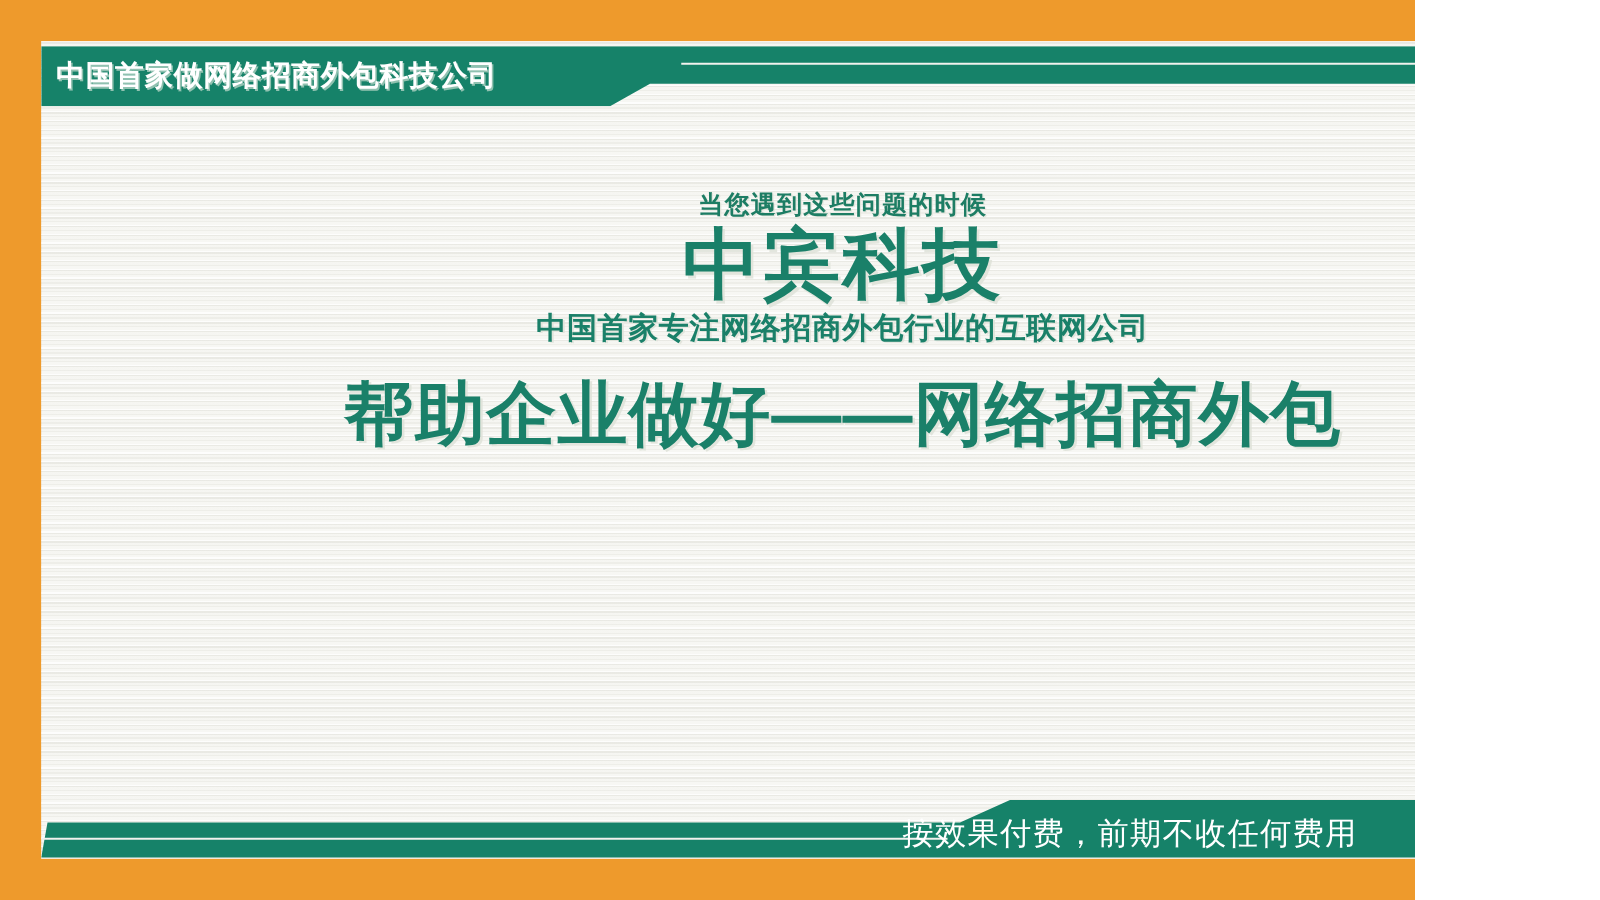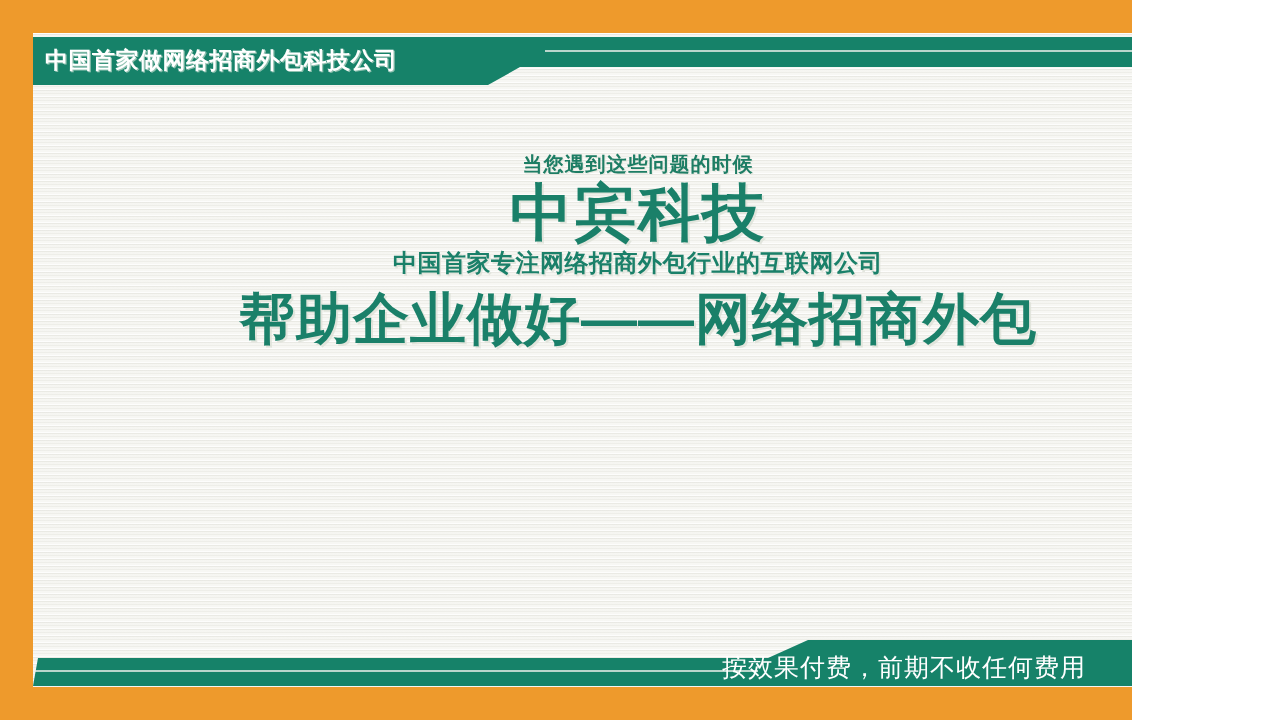--- a/index.html
+++ b/index.html
@@ -66,20 +66,21 @@
     text-shadow: 1.2px 1.2px 0 rgba(245,245,235,0.55);
   }
 
   
   #main-block {
     position: absolute;
     left: 33px;
     top: 150px;
     width: 1210px;
     text-align: center;
+    padding-left: 36px;
   }
   #eyebrow {
     color: #1d7d64;
     font-size: 20px;
     font-weight: bold;
     letter-spacing: 1px;
     line-height: 28px;
     text-shadow: 1px 1px 0 rgba(225,228,218,0.8);
   }
   #headline {
@@ -93,21 +94,21 @@
   #subhead {
     margin-top: -4px;
     color: #1a8069;
     font-size: 24px;
     font-weight: bold;
     line-height: 38px;
     letter-spacing: 0.5px;
     text-shadow: 1.5px 1.5px 0 rgba(222,226,216,0.85);
   }
   #tagline {
-    margin-top: 4px;
+    margin-top: 16px;
     color: #1a8069;
     font-size: 56px;
     font-weight: bold;
     line-height: 66px;
     letter-spacing: 1px;
     text-shadow: 2px 2px 0 rgba(222,226,216,0.85);
   }
 
   
   #footer-banner {

